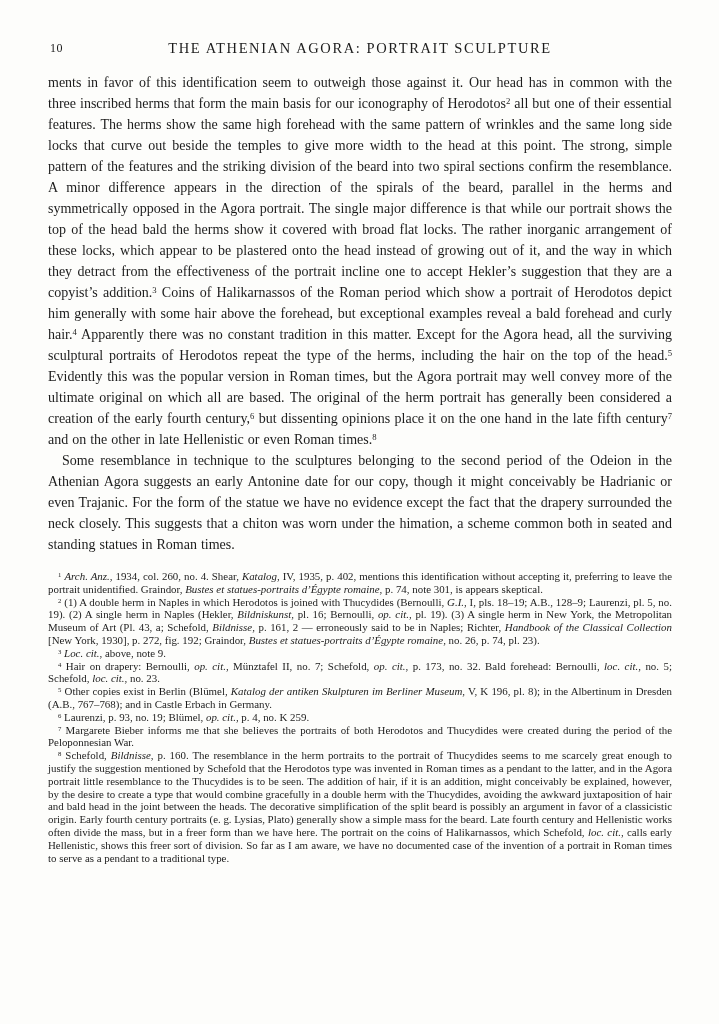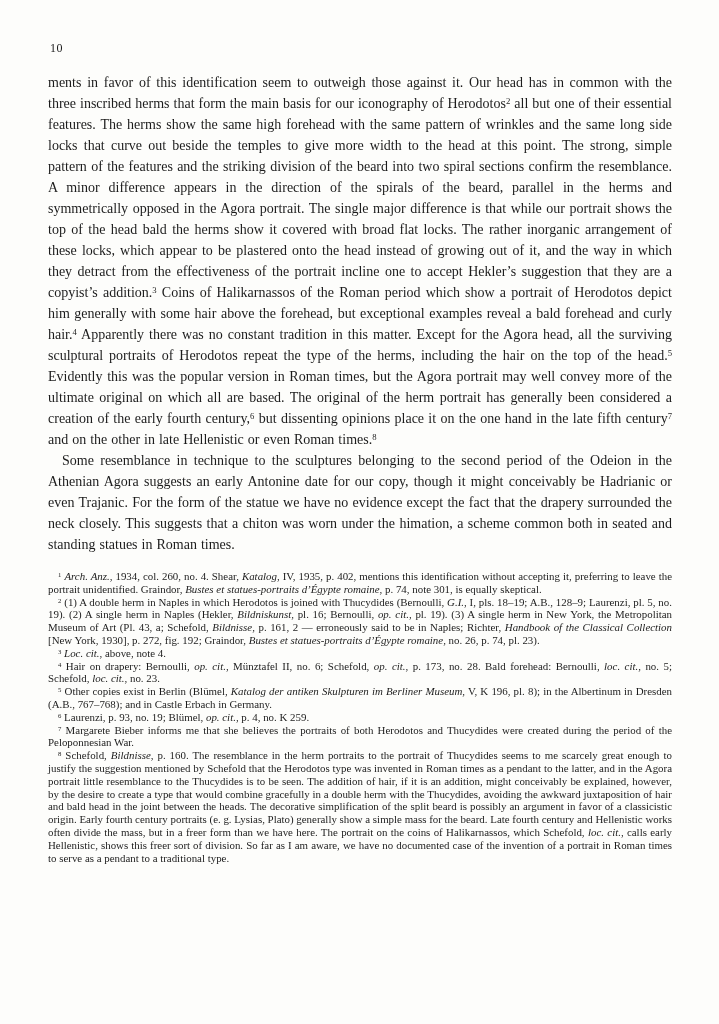--- a/index.html
+++ b/index.html
@@ -70,32 +70,33 @@
   i { }
 </style>
 </head>
 <body>
 
 <div class="page">
   <div class="content">
 
     <header class="page-header">
       <span class="page-num">10</span>
+      <span class="running-title">THE ATHENIAN AGORA: PORTRAIT SCULPTURE</span>
     </header>
 
     <main class="body-text">
       <p><span>ments in favor of this identification seem to outweigh those against it. Our head has in common with the three inscribed herms that form the main basis for our iconography of Herodotos</span><sup>2</sup><span> all but one of their essential features. The herms show the same high forehead with the same pattern of wrinkles and the same long side locks that curve out beside the temples to give more width to the head at this point. The strong, simple pattern of the features and the striking division of the beard into two spiral sections confirm the resemblance. A minor difference appears in the direction of the spirals of the beard, parallel in the herms and symmetrically opposed in the Agora portrait. The single major difference is that while our portrait shows the top of the head bald the herms show it covered with broad flat locks. The rather inorganic arrangement of these locks, which appear to be plastered onto the head instead of growing out of it, and the way in which they detract from the effectiveness of the portrait incline one to accept Hekler’s suggestion that they are a copyist’s addition.</span><sup>3</sup><span> Coins of Halikarnassos of the Roman period which show a portrait of Herodotos depict him generally with some hair above the forehead, but exceptional examples reveal a bald forehead and curly hair.</span><sup>4</sup><span> Apparently there was no constant tradition in this matter. Except for the Agora head, all the surviving sculptural portraits of Herodotos repeat the type of the herms, including the hair on the top of the head.</span><sup>5</sup><span> Evidently this was the popular version in Roman times, but the Agora portrait may well convey more of the ultimate original on which all are based. The original of the herm portrait has generally been considered a creation of the early fourth century,</span><sup>6</sup><span> but dissenting opinions place it on the one hand in the late fifth century</span><sup>7</sup><span> and on the other in late Hellenistic or even Roman times.</span><sup>8</sup></p>
       <p class="para-indent"><span>Some resemblance in technique to the sculptures belonging to the second period of the Odeion in the Athenian Agora suggests an early Antonine date for our copy, though it might conceivably be Hadrianic or even Trajanic. For the form of the statue we have no evidence except the fact that the drapery surrounded the neck closely. This suggests that a chiton was worn under the himation, a scheme common both in seated and standing statues in Roman times.</span></p>
     </main>
 
     <footer class="footnotes">
-      <p><sup>1</sup><span> </span><i>Arch. Anz.</i><span>, 1934, col. 260, no. 4. Shear, </span><i>Katalog</i><span>, IV, 1935, p. 402, mentions this identification without accepting it, preferring to leave the portrait unidentified. Graindor, </span><i>Bustes et statues-portraits d’Égypte romaine</i><span>, p. 74, note 301, is equally skeptical.</span></p>
+      <p><sup>1</sup><span> </span><i>Arch. Anz.</i><span>, 1934, col. 260, no. 4. Shear, </span><i>Katalog</i><span>, IV, 1935, p. 402, mentions this identification without accepting it, preferring to leave the portrait unidentified. Graindor, </span><i>Bustes et statues-portraits d’Égypte romaine</i><span>, p. 74, note 301, is appears skeptical.</span></p>
       <p><sup>2</sup><span> (1) A double herm in Naples in which Herodotos is joined with Thucydides (Bernoulli, </span><i>G.I.</i><span>, I, pls. 18–19; A.B., 128–9; Laurenzi, pl. 5, no. 19). (2) A single herm in Naples (Hekler, </span><i>Bildniskunst</i><span>, pl. 16; Bernoulli, </span><i>op. cit.</i><span>, pl. 19). (3) A single herm in New York, the Metropolitan Museum of Art (Pl. 43, a; Schefold, </span><i>Bildnisse</i><span>, p. 161, 2 — erroneously said to be in Naples; Richter, </span><i>Handbook of the Classical Collection</i><span> [New York, 1930], p. 272, fig. 192; Graindor, </span><i>Bustes et statues-portraits d’Égypte romaine</i><span>, no. 26, p. 74, pl. 23).</span></p>
-      <p><sup>3</sup><span> </span><i>Loc. cit.</i><span>, above, note 4.</span></p>
-      <p><sup>4</sup><span> Hair on drapery: Bernoulli, </span><i>op. cit.</i><span>, Münztafel II, no. 6; Schefold, </span><i>op. cit.</i><span>, p. 173, no. 28. Bald forehead: Bernoulli, </span><i>loc. cit.</i><span>, no. 5; Schefold, </span><i>loc. cit.</i><span>, no. 23.</span></p>
+      <p><sup>3</sup><span> </span><i>Loc. cit.</i><span>, above, note 9.</span></p>
+      <p><sup>4</sup><span> Hair on drapery: Bernoulli, </span><i>op. cit.</i><span>, Münztafel II, no. 7; Schefold, </span><i>op. cit.</i><span>, p. 173, no. 32. Bald forehead: Bernoulli, </span><i>loc. cit.</i><span>, no. 5; Schefold, </span><i>loc. cit.</i><span>, no. 23.</span></p>
       <p><sup>5</sup><span> Other copies exist in Berlin (Blümel, </span><i>Katalog der antiken Skulpturen im Berliner Museum</i><span>, V, K 196, pl. 8); in the Albertinum in Dresden (A.B., 767–768); and in Castle Erbach in Germany.</span></p>
       <p><sup>6</sup><span> Laurenzi, p. 93, no. 19; Blümel, </span><i>op. cit.</i><span>, p. 4, no. K 259.</span></p>
       <p><sup>7</sup><span> Margarete Bieber informs me that she believes the portraits of both Herodotos and Thucydides were created during the period of the Peloponnesian War.</span></p>
       <p><sup>8</sup><span> Schefold, </span><i>Bildnisse</i><span>, p. 160. The resemblance in the herm portraits to the portrait of Thucydides seems to me scarcely great enough to justify the suggestion mentioned by Schefold that the Herodotos type was invented in Roman times as a pendant to the latter, and in the Agora portrait little resemblance to the Thucydides is to be seen. The addition of hair, if it is an addition, might conceivably be explained, however, by the desire to create a type that would combine gracefully in a double herm with the Thucydides, avoiding the awkward juxtaposition of hair and bald head in the joint between the heads. The decorative simplification of the split beard is possibly an argument in favor of a classicistic origin. Early fourth century portraits (e. g. Lysias, Plato) generally show a simple mass for the beard. Late fourth century and Hellenistic works often divide the mass, but in a freer form than we have here. The portrait on the coins of Halikarnassos, which Schefold, </span><i>loc. cit.</i><span>, calls early Hellenistic, shows this freer sort of division. So far as I am aware, we have no documented case of the invention of a portrait in Roman times to serve as a pendant to a traditional type.</span></p>
     </footer>
 
   </div>
 </div>
 
 </body></html>

